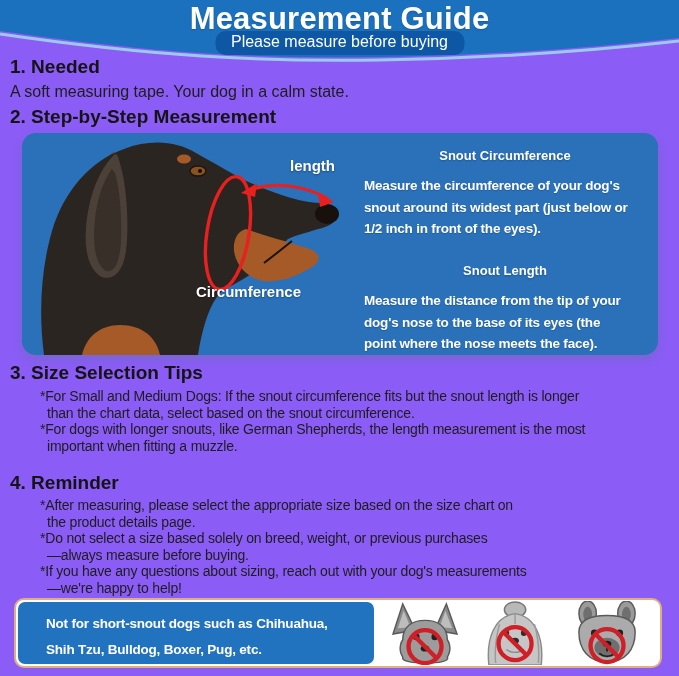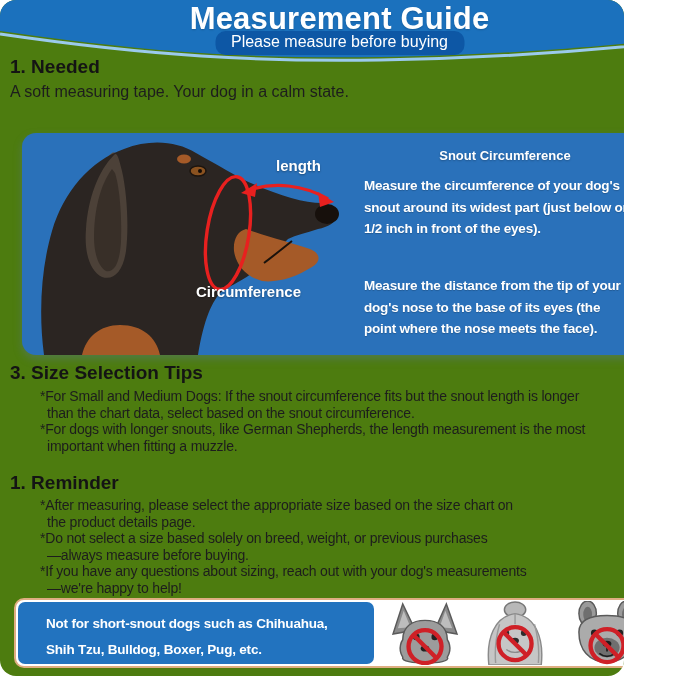--- a/index.html
+++ b/index.html
@@ -1,17 +1,17 @@
 <!DOCTYPE html>
 <html><head>
 <meta charset="utf-8">
 <style>
   html,body{margin:0;padding:0;background:#ffffff;}
-  .page{position:relative;width:624px;height:676px;background:#4d7c0f;overflow:hidden;
-        font-family:"Liberation Sans",sans-serif;color:#1b1b1b;border-radius:16px;}
+  .page{position:relative;width:679px;height:676px;background:#8b5cf6;overflow:hidden;
+        font-family:"Liberation Sans",sans-serif;color:#1b1b1b;}
 
   
   .banner{position:absolute;top:0;left:0;width:679px;height:62px;}
   .banner svg{position:absolute;top:0;left:0;}
   .banner-title{position:absolute;top:1px;left:0;width:100%;text-align:center;
         color:#ffffff;font-size:31px;font-weight:bold;letter-spacing:.2px;
         text-shadow:0 1px 2px rgba(0,0,0,.18);}
   .banner-subtitle{position:absolute;top:31px;left:50%;transform:translateX(-50%);
         background:#0d57a5;color:#ffffff;font-size:16px;font-weight:normal;
         padding:2px 16px 4px;border-radius:10px;white-space:nowrap;}
@@ -24,21 +24,21 @@
   .bullet{white-space:pre;padding-left:7px;text-indent:-7px;margin-left:24px;}
 
   
   .measure-box{position:absolute;top:133px;left:22px;width:636px;height:222px;
         background:#2a71ba;border-radius:14px;box-shadow:0 4px 8px rgba(90,120,150,.4);
         overflow:hidden;}
   .measure-box .dog-svg{position:absolute;left:2px;top:0;}
   .measure-box .anno-svg{position:absolute;left:0;top:0;pointer-events:none;}
   .diagram-label{position:absolute;color:#ffffff;font-weight:bold;font-size:15px;
         text-shadow:0 1px 2px rgba(0,0,0,.35);white-space:nowrap;}
-  .label-length{left:254px;top:24px;}
+  .label-length{left:268px;top:24px;}
   .label-circ{left:174px;top:150px;}
   .panel{position:absolute;left:330px;width:306px;color:#ffffff;}
   .panel-title{font-size:13px;font-weight:bold;margin:0 0 9px 0;
         text-shadow:0 1px 2px rgba(0,0,0,.25);white-space:pre;text-align:center;}
   .panel-body{font-size:13.5px;font-weight:bold;letter-spacing:-0.2px;line-height:21.5px;
         margin:12px;white-space:pre;text-shadow:0 1px 1px rgba(0,0,0,.2);}
   .panel-circ{top:15px;}
   .panel-len{top:130px;}
 
   
@@ -60,20 +60,21 @@
       <path d="M0,34 C150,56 260,62 380,60 C500,58 600,50 679,41" fill="none" stroke="#9bcaec" stroke-width="3"></path>
       <path d="M0,0 L679,0 L679,38 C600,47 500,55 380,57 C260,59 150,53 0,31 Z" fill="#1b71bd"></path>
     </svg>
     <div class="banner-title">Measurement Guide</div>
     <div class="banner-subtitle">Please measure before buying</div>
   </div>
 
   <div class="h" style="top:56px">1. Needed</div>
   <div class="body-line" style="top:83px">A soft measuring tape. Your dog in a calm state.</div>
 
+  <div class="h" style="top:106px">2. Step-by-Step Measurement</div>
 
   <div class="measure-box">
 
     <svg class="dog-svg" width="340" height="222" viewBox="0 0 340 222">
 
       <path d="M88,20 C70,34 58,64 56,96 C54,120 60,140 74,148 C88,154 100,144 104,122 C108,96 106,62 100,36 C97,24 93,18 88,20 Z" fill="#5a4d42"></path>
 
       <path d="M20,222 C14,176 18,132 28,98 C40,58 66,28 100,16 C126,6 152,8 172,20 C190,30 204,38 218,46 C248,60 278,70 298,70 C308,72 314,76 313,82 C312,90 304,94 294,96 C282,100 272,102 264,106 C256,114 248,124 236,134 C222,146 208,152 198,158 C188,168 180,186 174,222 Z" fill="#2b2522"></path>
 
       <path d="M90,22 C74,38 64,66 62,96 C60,120 66,138 78,144 C90,148 99,138 102,118 C105,94 103,60 98,38 C95,26 93,18 90,22 Z" fill="#4c4138"></path>
@@ -108,35 +109,36 @@
     <span class="diagram-label label-circ">Circumference</span>
 
     <div class="panel panel-circ">
       <p class="panel-title">Snout Circumference</p>
       <p class="panel-body">Measure the circumference of your dog's
 snout around its widest part (just below or
 1/2 inch in front of the eyes).</p>
     </div>
 
     <div class="panel panel-len">
+      <p class="panel-title">Snout Length</p>
       <p class="panel-body">Measure the distance from the tip of your
 dog's nose to the base of its eyes (the
 point where the nose meets the face).</p>
     </div>
   </div>
 
   <div class="h" style="top:362px">3. Size Selection Tips</div>
   <div class="bullets" style="top:388px">
     <div class="bullet">*For Small and Medium Dogs: If the snout circumference fits but the snout length is longer
 than the chart data, select based on the snout circumference.</div>
     <div class="bullet">*For dogs with longer snouts, like German Shepherds, the length measurement is the most
 important when fitting a muzzle.</div>
   </div>
 
-  <div class="h" style="top:472px">1. Reminder</div>
+  <div class="h" style="top:472px">4. Reminder</div>
   <div class="bullets" style="top:497px">
     <div class="bullet">*After measuring, please select the appropriate size based on the size chart on
 the product details page.</div>
     <div class="bullet">*Do not select a size based solely on breed, weight, or previous purchases
 —always measure before buying.</div>
     <div class="bullet">*If you have any questions about sizing, reach out with your dog's measurements
 —we're happy to help!</div>
   </div>
 
   <div class="footer-box">

